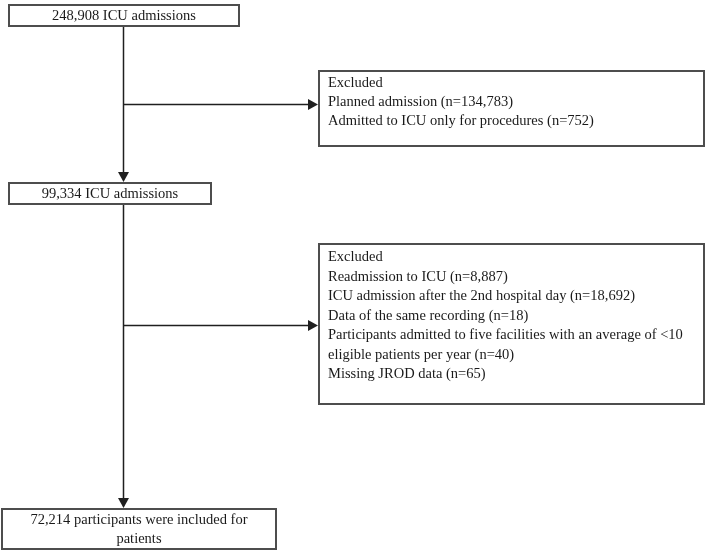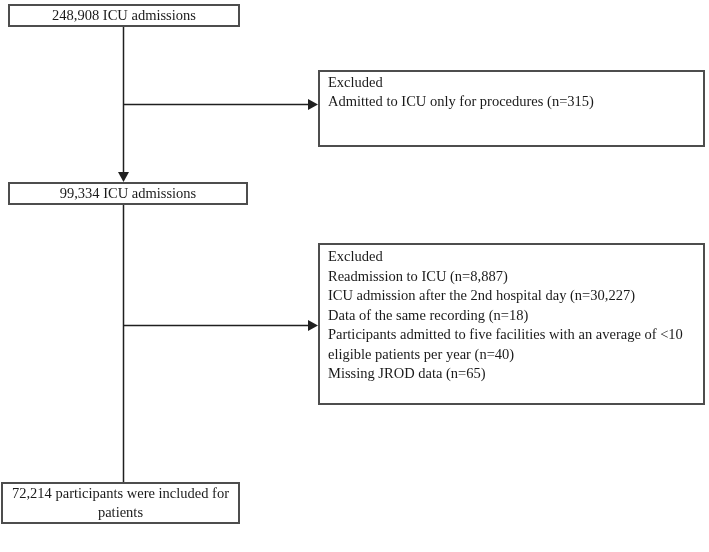--- a/index.html
+++ b/index.html
@@ -32,22 +32,22 @@
   }
   .box.centered {
     display: flex;
     flex-direction: column;
     align-items: center;
     justify-content: center;
     text-align: center;
     line-height: 19px;
   }
   .box-top    { left: 8px;   top: 4px;   width: 232px; height: 23px; }
-  .box-mid    { left: 8px;   top: 182px; width: 240px; height: 23px; }
-  .box-bottom { left: 1px;   top: 482px; width: 239px; height: 42px; }
+  .box-mid    { left: 8px;   top: 182px; width: 204px; height: 23px; }
+  .box-bottom { left: 1px;   top: 508px; width: 276px; height: 42px; }
   .box-excl-1 { left: 318px; top: 70px;  width: 387px; height: 77px;
                 padding: 1px 8px 0 8px; line-height: 19px; }
   .box-excl-2 { left: 318px; top: 243px; width: 387px; height: 162px;
                 padding: 2px 8px 0 8px; line-height: 19.5px; }
   .excl-line { white-space: normal; }
 </style>
 </head>
 <body>
 
 <div class="canvas">
@@ -66,31 +66,32 @@
     <line x1="123.5" y1="325.5" x2="309" y2="325.5" stroke="#1f1f1f" stroke-width="1.5"></line>
     <polygon points="308,320 308,331 318,325.5" fill="#1f1f1f"></polygon>
   </svg>
 
   <div class="box centered box-top">
     <span>248,908 ICU admissions</span>
   </div>
 
   <div class="box box-excl-1">
     <div class="excl-line">Excluded</div>
-    <div class="excl-line">Admitted to ICU only for procedures (n=315)</div>
+    <div class="excl-line">Planned admission (n=134,783)</div>
+    <div class="excl-line">Admitted to ICU only for procedures (n=752)</div>
   </div>
 
   <div class="box centered box-mid">
     <span>99,334 ICU admissions</span>
   </div>
 
   <div class="box box-excl-2">
     <div class="excl-line">Excluded</div>
     <div class="excl-line">Readmission to ICU (n=8,887)</div>
-    <div class="excl-line">ICU admission after the 2nd hospital day (n=30,227)</div>
+    <div class="excl-line">ICU admission after the 2nd hospital day (n=18,692)</div>
     <div class="excl-line">Data of the same recording (n=18)</div>
     <div class="excl-line">Participants admitted to five facilities with an average of &lt;10 eligible patients per year (n=40)</div>
     <div class="excl-line">Missing JROD data (n=65)</div>
   </div>
 
   <div class="box centered box-bottom">
     <span>72,214 participants were included for</span>
     <span>patients</span>
   </div>
 

